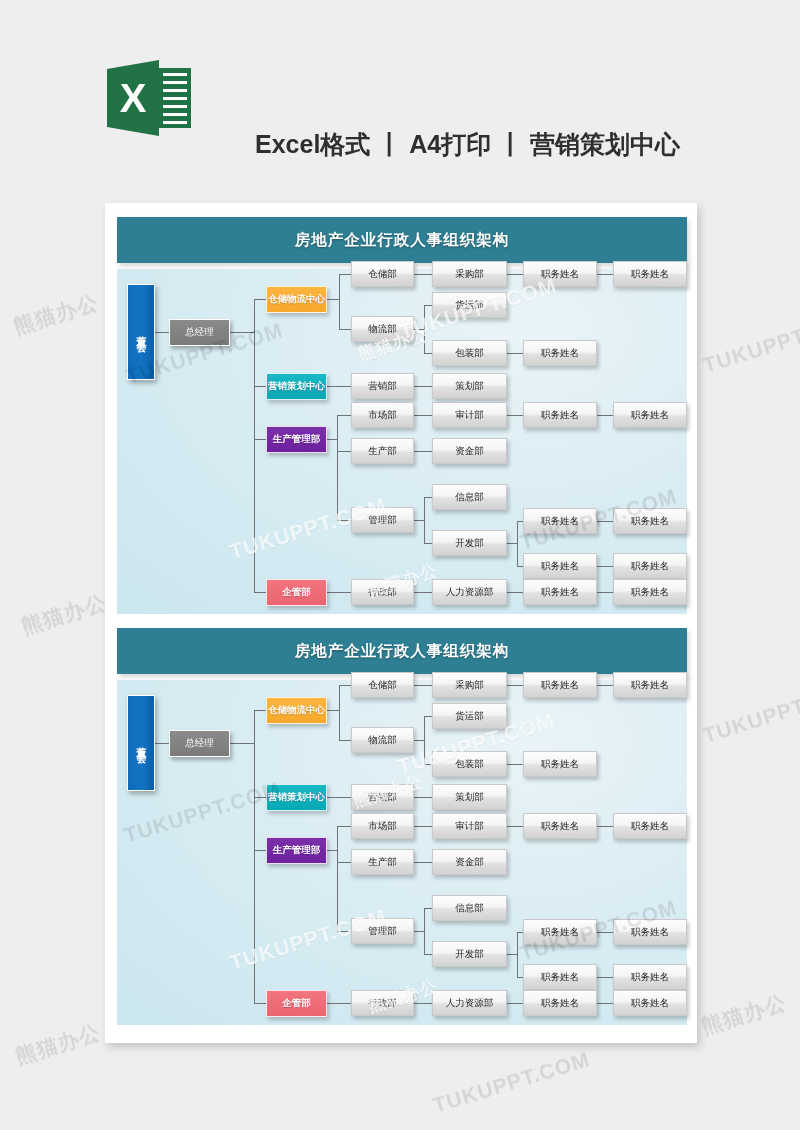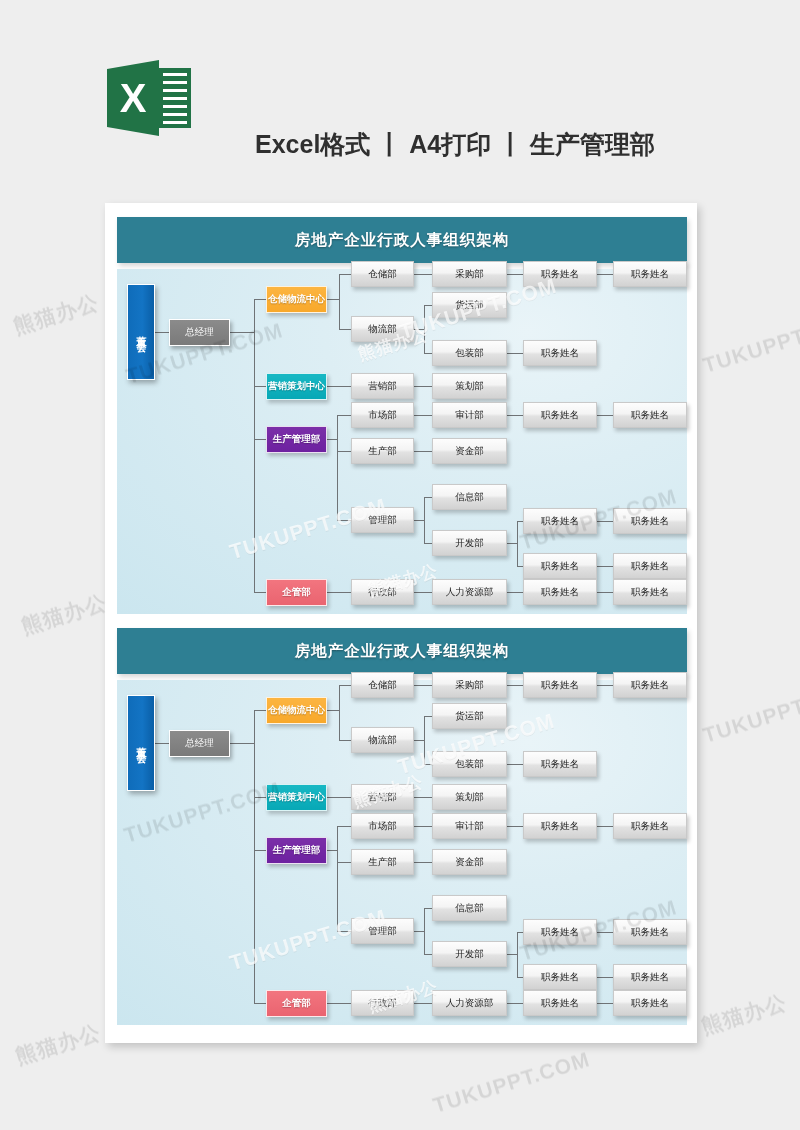--- a/index.html
+++ b/index.html
@@ -114,21 +114,21 @@
     <div class="sheet">
       <i style="top:5px"></i>
         <i style="top:13px"></i>
         <i style="top:21px"></i>
       <i style="top:29px"></i>
         <i style="top:37px"></i>
         <i style="top:45px"></i>
       <i style="top:53px"></i>
     </div>
   </div>
-  <div id="title-sub">Excel格式 丨 A4打印 丨 生产管理部</div>
+  <div id="title-sub">Excel格式 丨 A4打印 丨 营销策划中心</div>
 </div>
 
 <div id="page">
 
   <div class="section" style="top:14px;">
     <div class="sec-title">房地产企业行政人事组织架构</div>
     <div class="chart">
 
       <div class="wm g" style="left:6px;  top:72px;">TUKUPPT.COM</div>
       <div class="wm" style="left:280px;top:28px;">TUKUPPT.COM</div>

